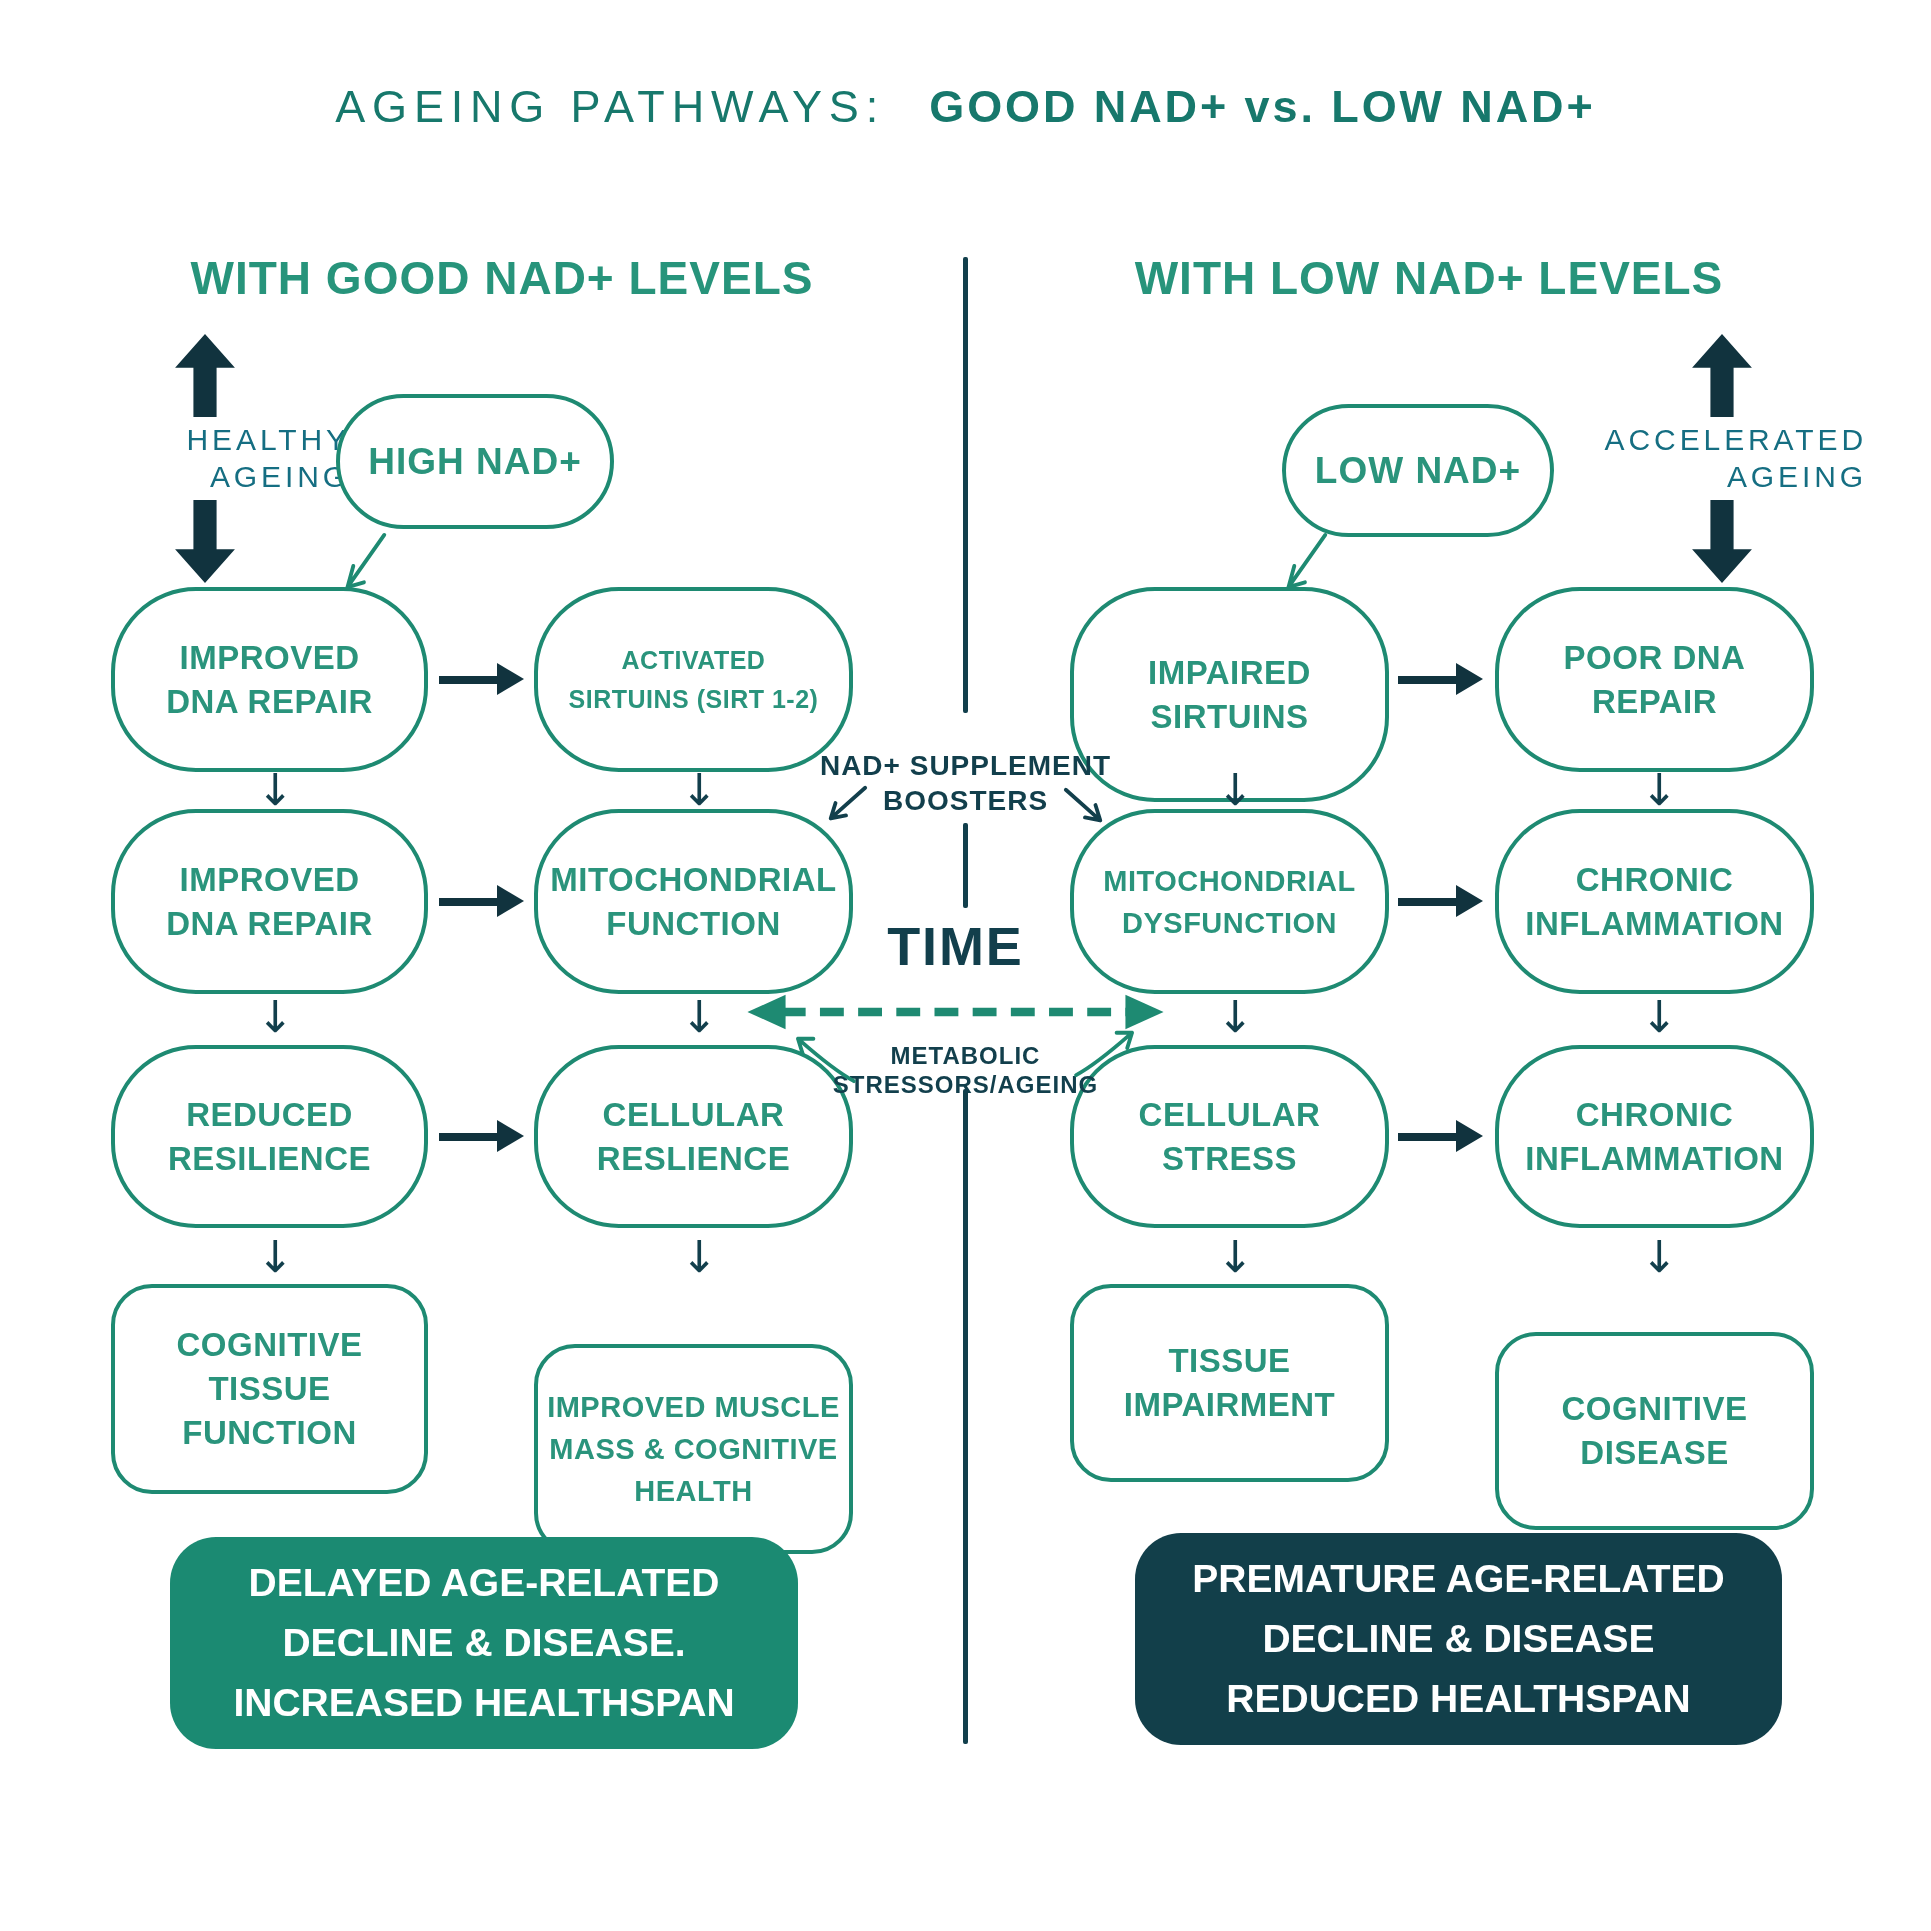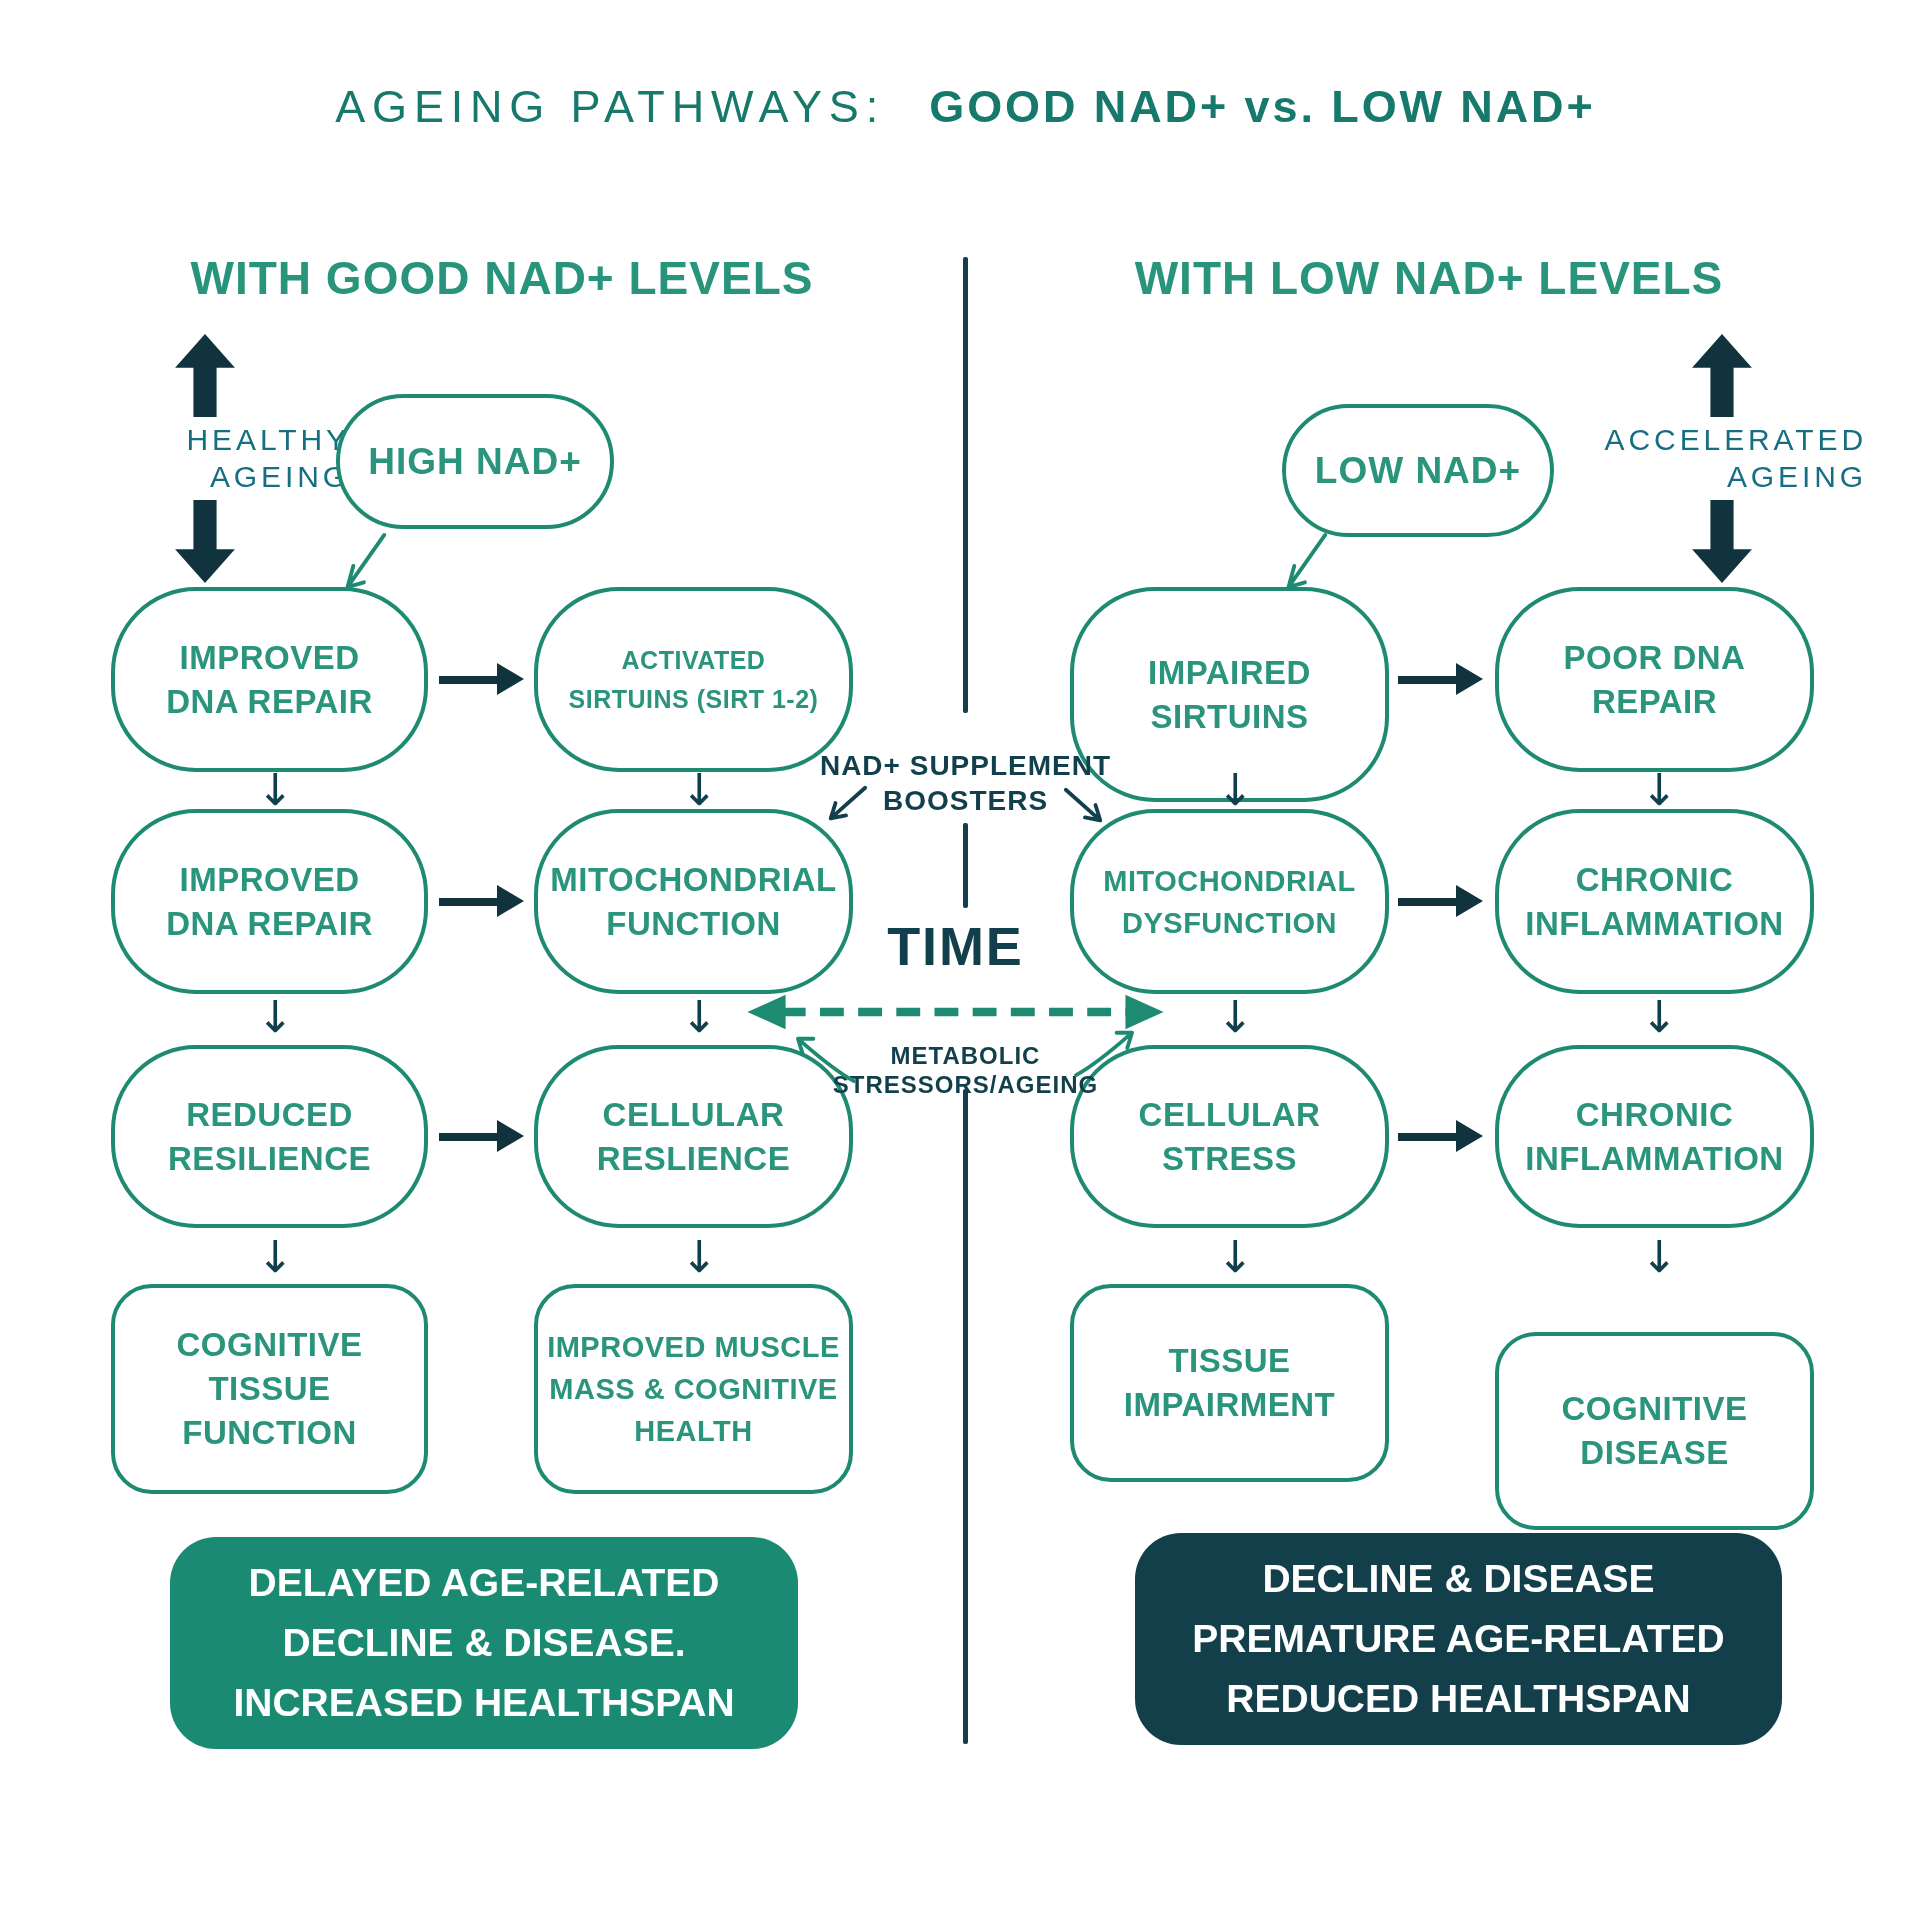--- a/index.html
+++ b/index.html
@@ -187,21 +187,21 @@
       <span class="box-line">RESLIENCE</span>
     </div>
   </div>
   <div class="abs node square" style="left:111px;top:1284px;width:317px;height:210px;">
     <div class="node-text">
       <span class="box-line">COGNITIVE</span>
       <span class="box-line">TISSUE</span>
       <span class="box-line">FUNCTION</span>
     </div>
   </div>
-  <div class="abs node square" style="left:534px;top:1284px;width:319px;height:210px;">
+  <div class="abs node square" style="left:534px;top:1344px;width:319px;height:210px;">
     <div class="node-text sm">
       <span class="box-line">IMPROVED MUSCLE</span>
       <span class="box-line">MASS &amp; COGNITIVE</span>
       <span class="box-line">HEALTH</span>
     </div>
   </div>
 
   <div class="abs node" style="left:1070px;top:587px;width:319px;height:215px;">
     <div class="node-text">
       <span class="box-line">IMPAIRED</span>
@@ -302,20 +302,20 @@
 
   <div class="abs outcome positive" style="left:154px;top:1537px;width:628px;height:212px;">
     <div>
       <span class="box-line">DELAYED AGE-RELATED</span>
       <span class="box-line">DECLINE &amp; DISEASE.</span>
       <span class="box-line">INCREASED HEALTHSPAN</span>
     </div>
   </div>
   <div class="abs outcome negative" style="left:1135px;top:1533px;width:647px;height:212px;">
     <div>
+      <span class="box-line">PREMATURE AGE-RELATED</span>
       <span class="box-line">DECLINE &amp; DISEASE</span>
-      <span class="box-line">PREMATURE AGE-RELATED</span>
       <span class="box-line">REDUCED HEALTHSPAN</span>
     </div>
   </div>
 
 </div>
 
 
 </body></html>

